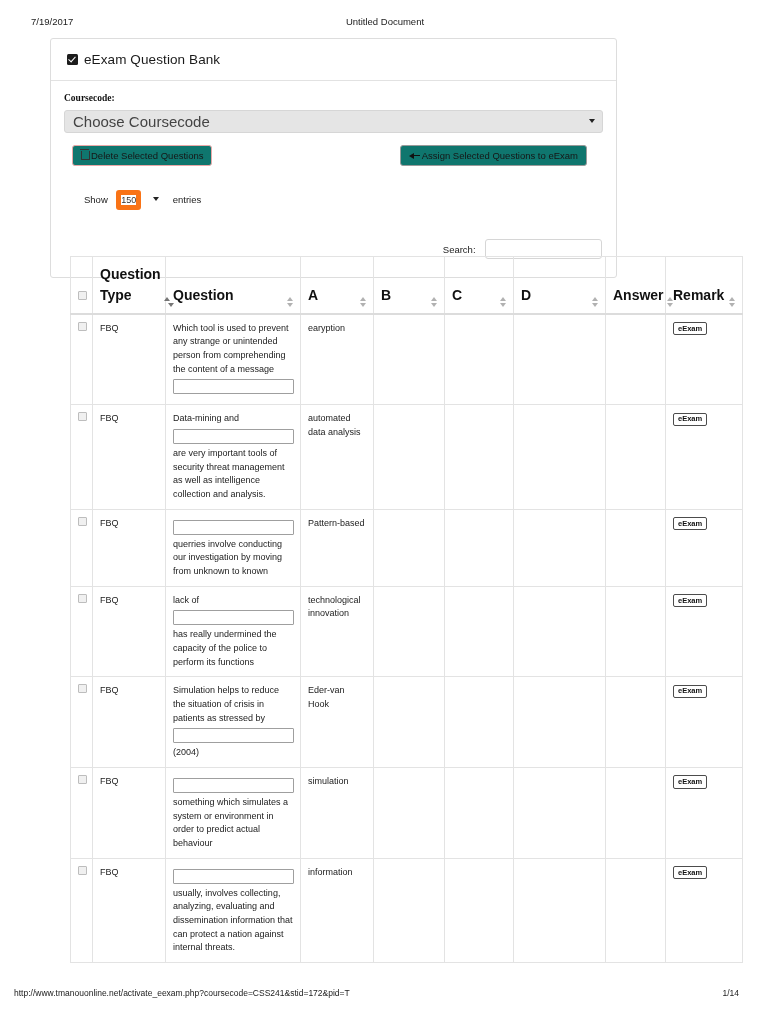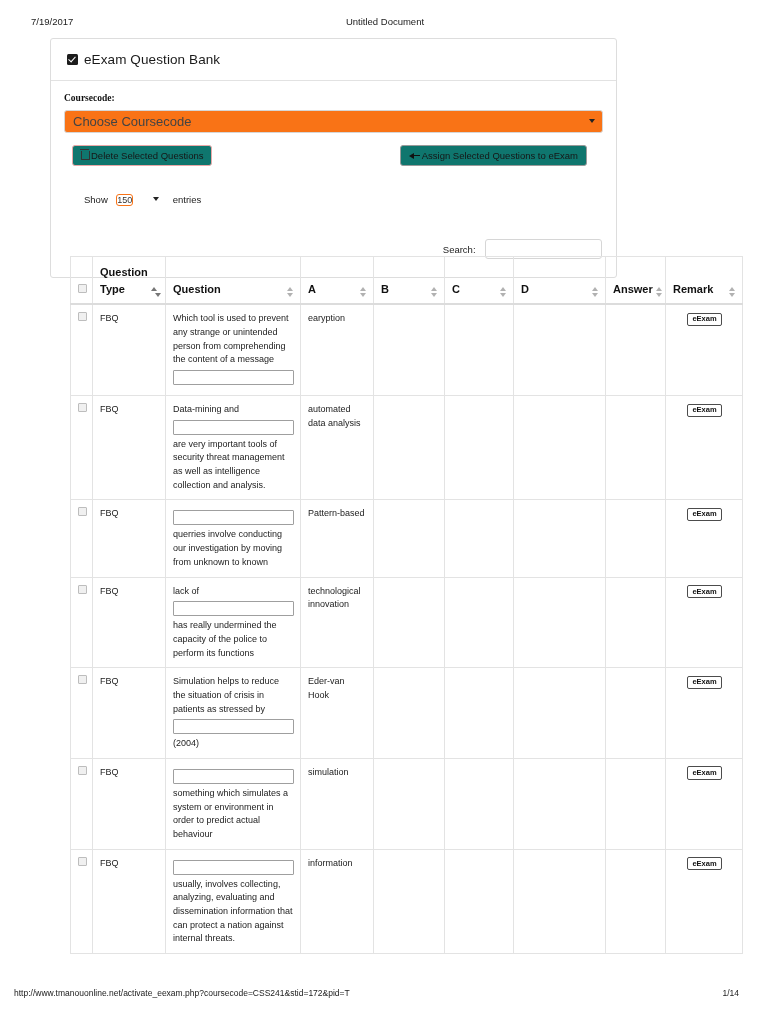--- a/index.html
+++ b/index.html
@@ -38,22 +38,22 @@
   }
   .panel-title{font-size:13.5px;color:#1a1a1a;letter-spacing:.1px;}
 
   .panel-body{padding:12px 13px 14px 13px;}
 
   .lbl{font-size:9.5px;font-weight:bold;color:#111;margin:0 0 7px 0;font-family:Liberation Serif, serif;}
 
   .select-wrap{position:relative;width:100%;height:23px;}
   .sel{
     width:100%;height:23px;box-sizing:border-box;
-    border:1px solid #d6d6d6;border-radius:3px;background:#f97316;
-    font-size:13px;color:#444;padding:0 20px 0 8px;line-height:21px;
+    border:1px solid #d6d6d6;border-radius:3px;background:#e5e5e5;
+    font-size:15px;color:#444;padding:0 20px 0 8px;line-height:21px;
     display:block;
   }
   .caret{
     position:absolute;right:8px;top:9px;width:0;height:0;
     border-left:3.5px solid transparent;border-right:3.5px solid transparent;
     border-top:4.5px solid #222;
   }
 
   .btn-row{position:relative;height:22px;margin-top:12px;}
   .btn{
@@ -83,21 +83,21 @@
     border-right:5px solid #111;
   }
   .ico-arrow:after{
     content:"";position:absolute;left:4px;top:3.3px;width:7px;height:1.6px;background:#111;
   }
 
   .ctrl-row{position:relative;height:22px;margin-top:22px;padding-left:20px;}
   .len-txt{font-size:9.5px;color:#222;}
   .len-sel-wrap{position:relative;display:inline-block;width:48px;height:20px;vertical-align:middle;margin:0 4px;}
   .len-sel{
-    width:48px;height:20px;box-sizing:border-box;border:1px solid #f97316;border-radius:3px;
+    width:48px;height:20px;box-sizing:border-box;border:5px solid #f97316;border-radius:3px;
     background:#fff;font-size:9px;color:#333;text-align:center;line-height:18px;
   }
   .len-caret{
     position:absolute;right:5px;top:8px;width:0;height:0;
     border-left:3px solid transparent;border-right:3px solid transparent;border-top:4px solid #222;
   }
 
   .search-row{position:relative;height:24px;margin-top:28px;text-align:right;padding-right:1px;}
   .search-lbl{font-size:9.5px;color:#222;vertical-align:middle;margin-right:5px;}
   .search-input{
@@ -106,21 +106,21 @@
   }
 
   
   .tbl-wrap{margin-top:12px;padding-left:20px;}
   table.qtbl{border-collapse:collapse;width:672px;table-layout:fixed;}
   table.qtbl th,table.qtbl td{
     border:1px solid #e3e3e3;vertical-align:top;padding:7px 6px 7px 7px;
     font-size:9px;color:#222;line-height:1.52;
   }
   table.qtbl th{
-    border-bottom:2px solid #dcdcdc;font-size:11px;font-weight:bold;color:#111;
+    border-bottom:2px solid #dcdcdc;font-size:14px;font-weight:bold;color:#111;
     vertical-align:bottom;padding-bottom:6px;position:relative;text-align:left;
   }
   .th-inner{display:flex;align-items:flex-end;justify-content:space-between;gap:3px;}
   .th-lab{display:block;}
   .sorticon{
     flex:0 0 auto;display:inline-block;width:7px;height:10px;position:relative;opacity:.45;
   }
   .sorticon:before{
     content:"";position:absolute;left:0;top:0;width:0;height:0;
     border-left:3px solid transparent;border-right:3px solid transparent;border-bottom:4px solid #555;
@@ -141,21 +141,21 @@
   td.c-chk{padding-top:9px;padding-left:6px;}
   .fill-in{
     display:block;width:100%;height:15px;box-sizing:border-box;
     border:1px solid #9f9f9f;background:#fff;border-radius:1px;margin:3px 0 3px 0;
   }
   .q-txt{display:block;}
   .eexam-badge{
     display:inline-block;border:1px solid #4c4c4c;border-radius:2px;background:#fff;
     font-size:7.5px;font-weight:bold;color:#111;padding:1.5px 4px;line-height:1.1;
   }
-  td.c-remark{text-align:center;padding-right:9px;}
+  td.c-remark{text-align:left;padding-right:9px;}
 
   .page-foot{position:absolute;left:0;top:988px;width:770px;height:14px;font-size:8.5px;color:#1a1a1a;}
   .page-foot .pf-url{position:absolute;left:14px;top:0;}
   .page-foot .pf-num{position:absolute;right:31px;top:0;}
 </style>
 </head>
 <body>
 
 <div class="print-head">
   <span class="ph-date">7/19/2017</span>

